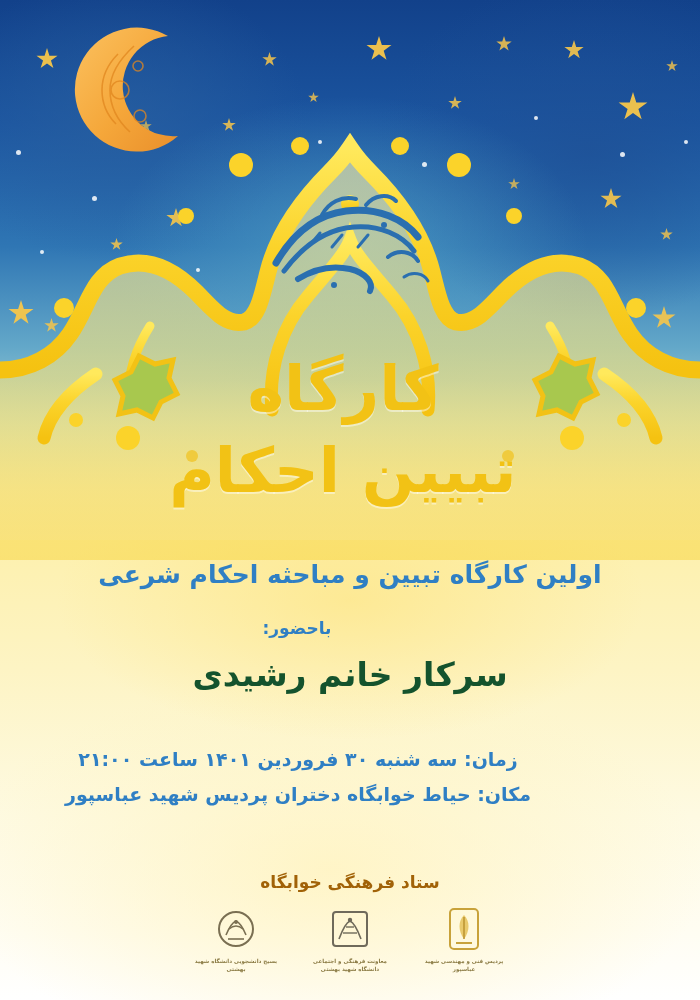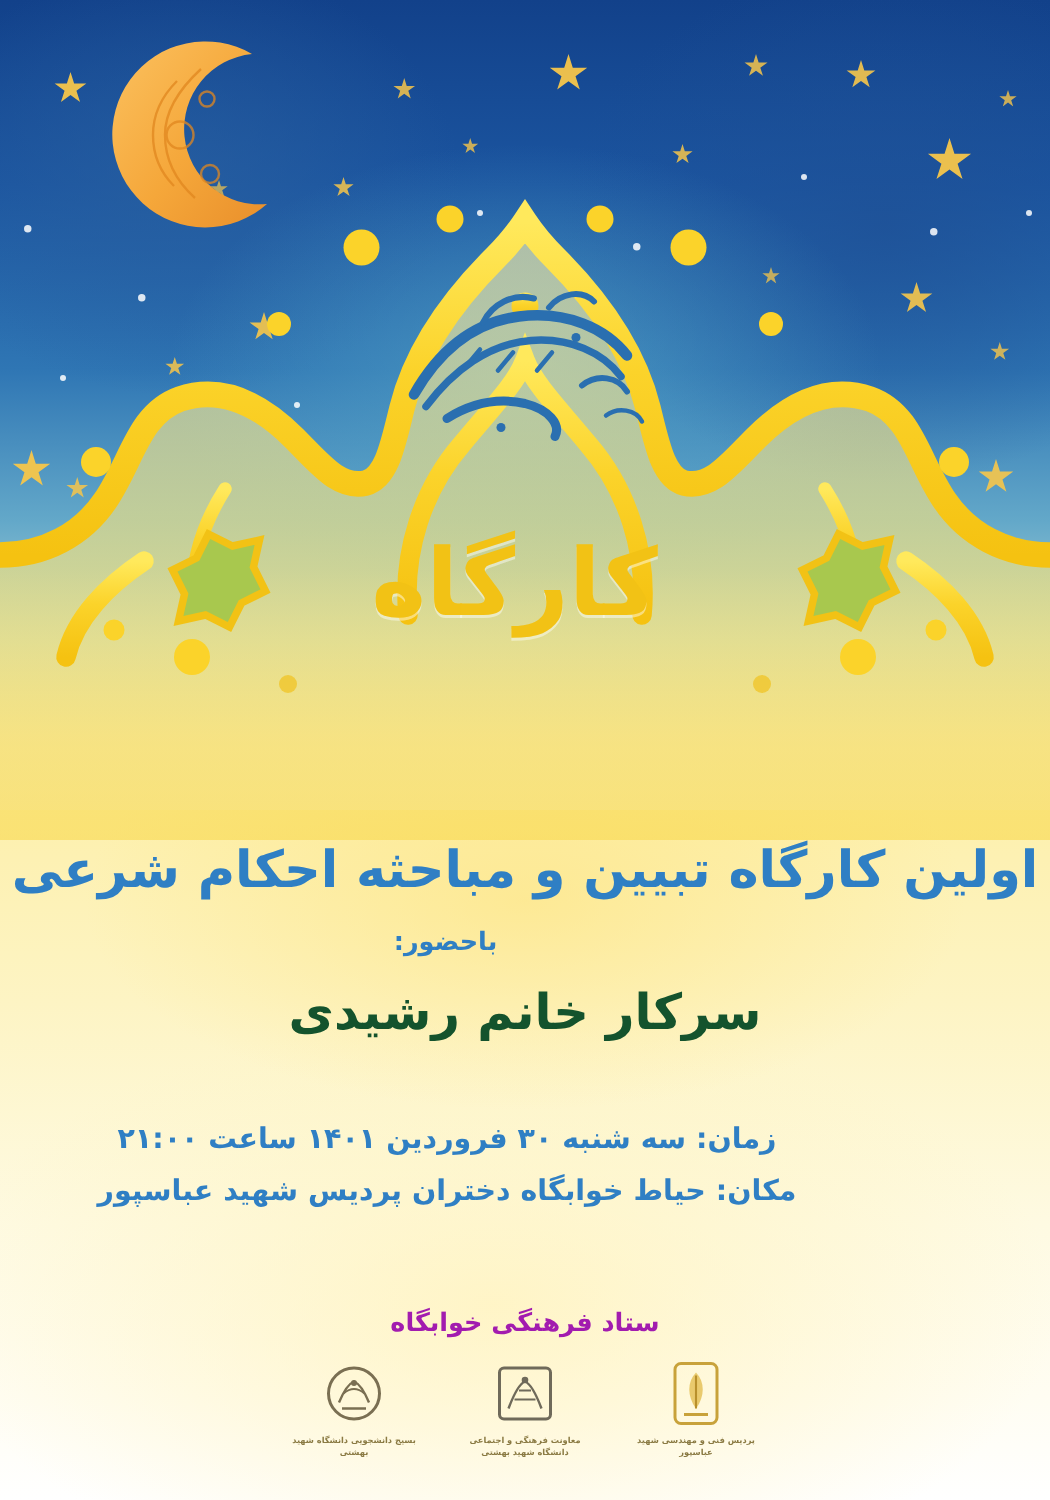--- a/index.html
+++ b/index.html
@@ -97,21 +97,21 @@
     display: block;
     margin-top: 4px;
   }
 
   .subtitle {
     position: absolute;
     left: 0; top: 560px;
     width: 700px;
     text-align: center;
     color: #2f7fc4;
-    font-size: 34px;
+    font-size: 25px;
     font-weight: bold;
   }
   .presenter-label {
     position: absolute;
     left: 0; top: 618px;
     width: 594px;
     text-align: center;
     color: #2f7fc4;
     font-size: 17px;
     font-weight: bold;
@@ -136,21 +136,21 @@
     font-weight: bold;
     line-height: 1.85;
   }
   .details div { white-space: nowrap; }
 
   .footer-org {
     position: absolute;
     left: 0; top: 872px;
     width: 700px;
     text-align: center;
-    color: #a21caf;
+    color: #a16207;
     font-size: 17px;
     font-weight: bold;
   }
 
   
   .logos {
     position: absolute;
     left: 0; top: 905px;
     width: 700px;
     display: flex;
@@ -332,20 +332,21 @@
       <path d="M70,62 L80,50" stroke-width="3"></path>
       <path d="M96,62 L106,50" stroke-width="3"></path>
       <circle cx="122" cy="40" r="3" fill="#2a6fb0" stroke="none"></circle>
       <circle cx="72" cy="100" r="3" fill="#2a6fb0" stroke="none"></circle>
       <path d="M142,92 C 150,86 162,88 166,96" stroke-width="3"></path>
     </g>
   </svg>
 
   <div class="title-main">
     <span>کارگاه</span>
+    <span class="title-line2">تبیین احکام</span>
   </div>
 
   <div class="subtitle">اولین کارگاه تبیین و مباحثه احکام شرعی</div>
 
   <div class="presenter-label">باحضور:</div>
   <div class="presenter-name">سرکار خانم رشیدی</div>
 
   <div class="details">
     <div>زمان: سه شنبه ۳۰ فروردین ۱۴۰۱ ساعت ۲۱:۰۰</div>
     <div>مکان: حیاط خوابگاه دختران پردیس شهید عباسپور</div>

